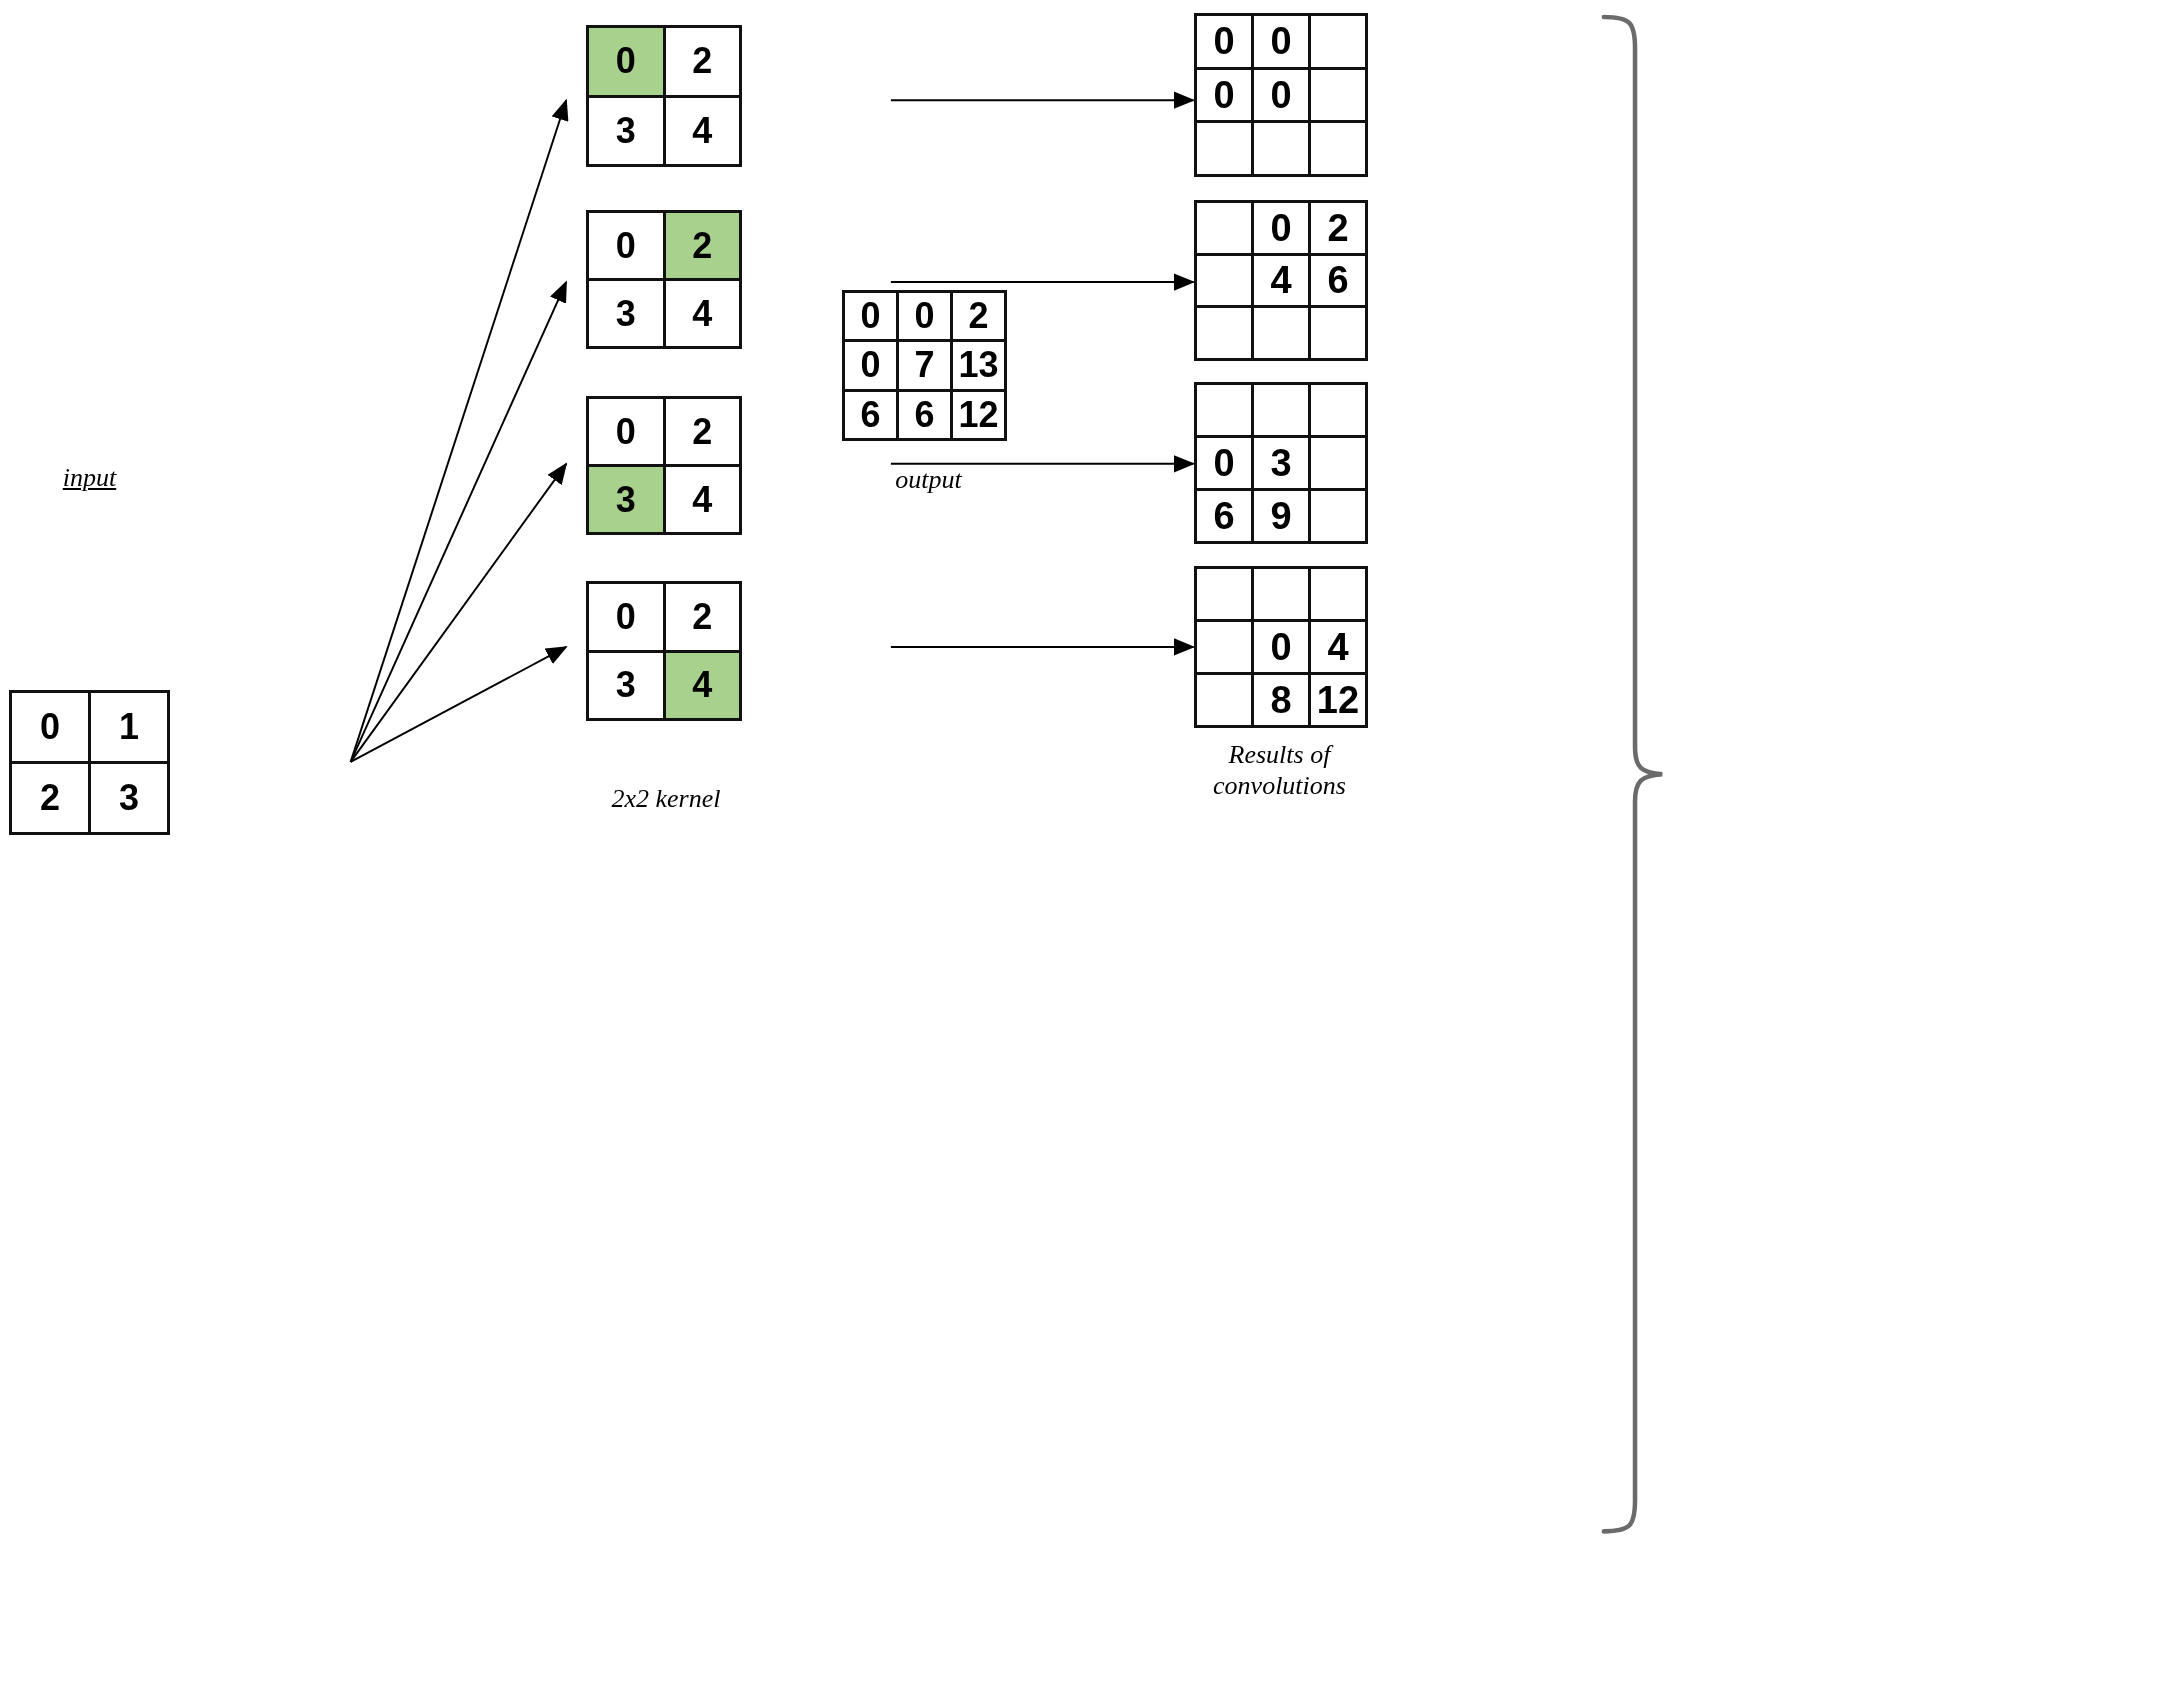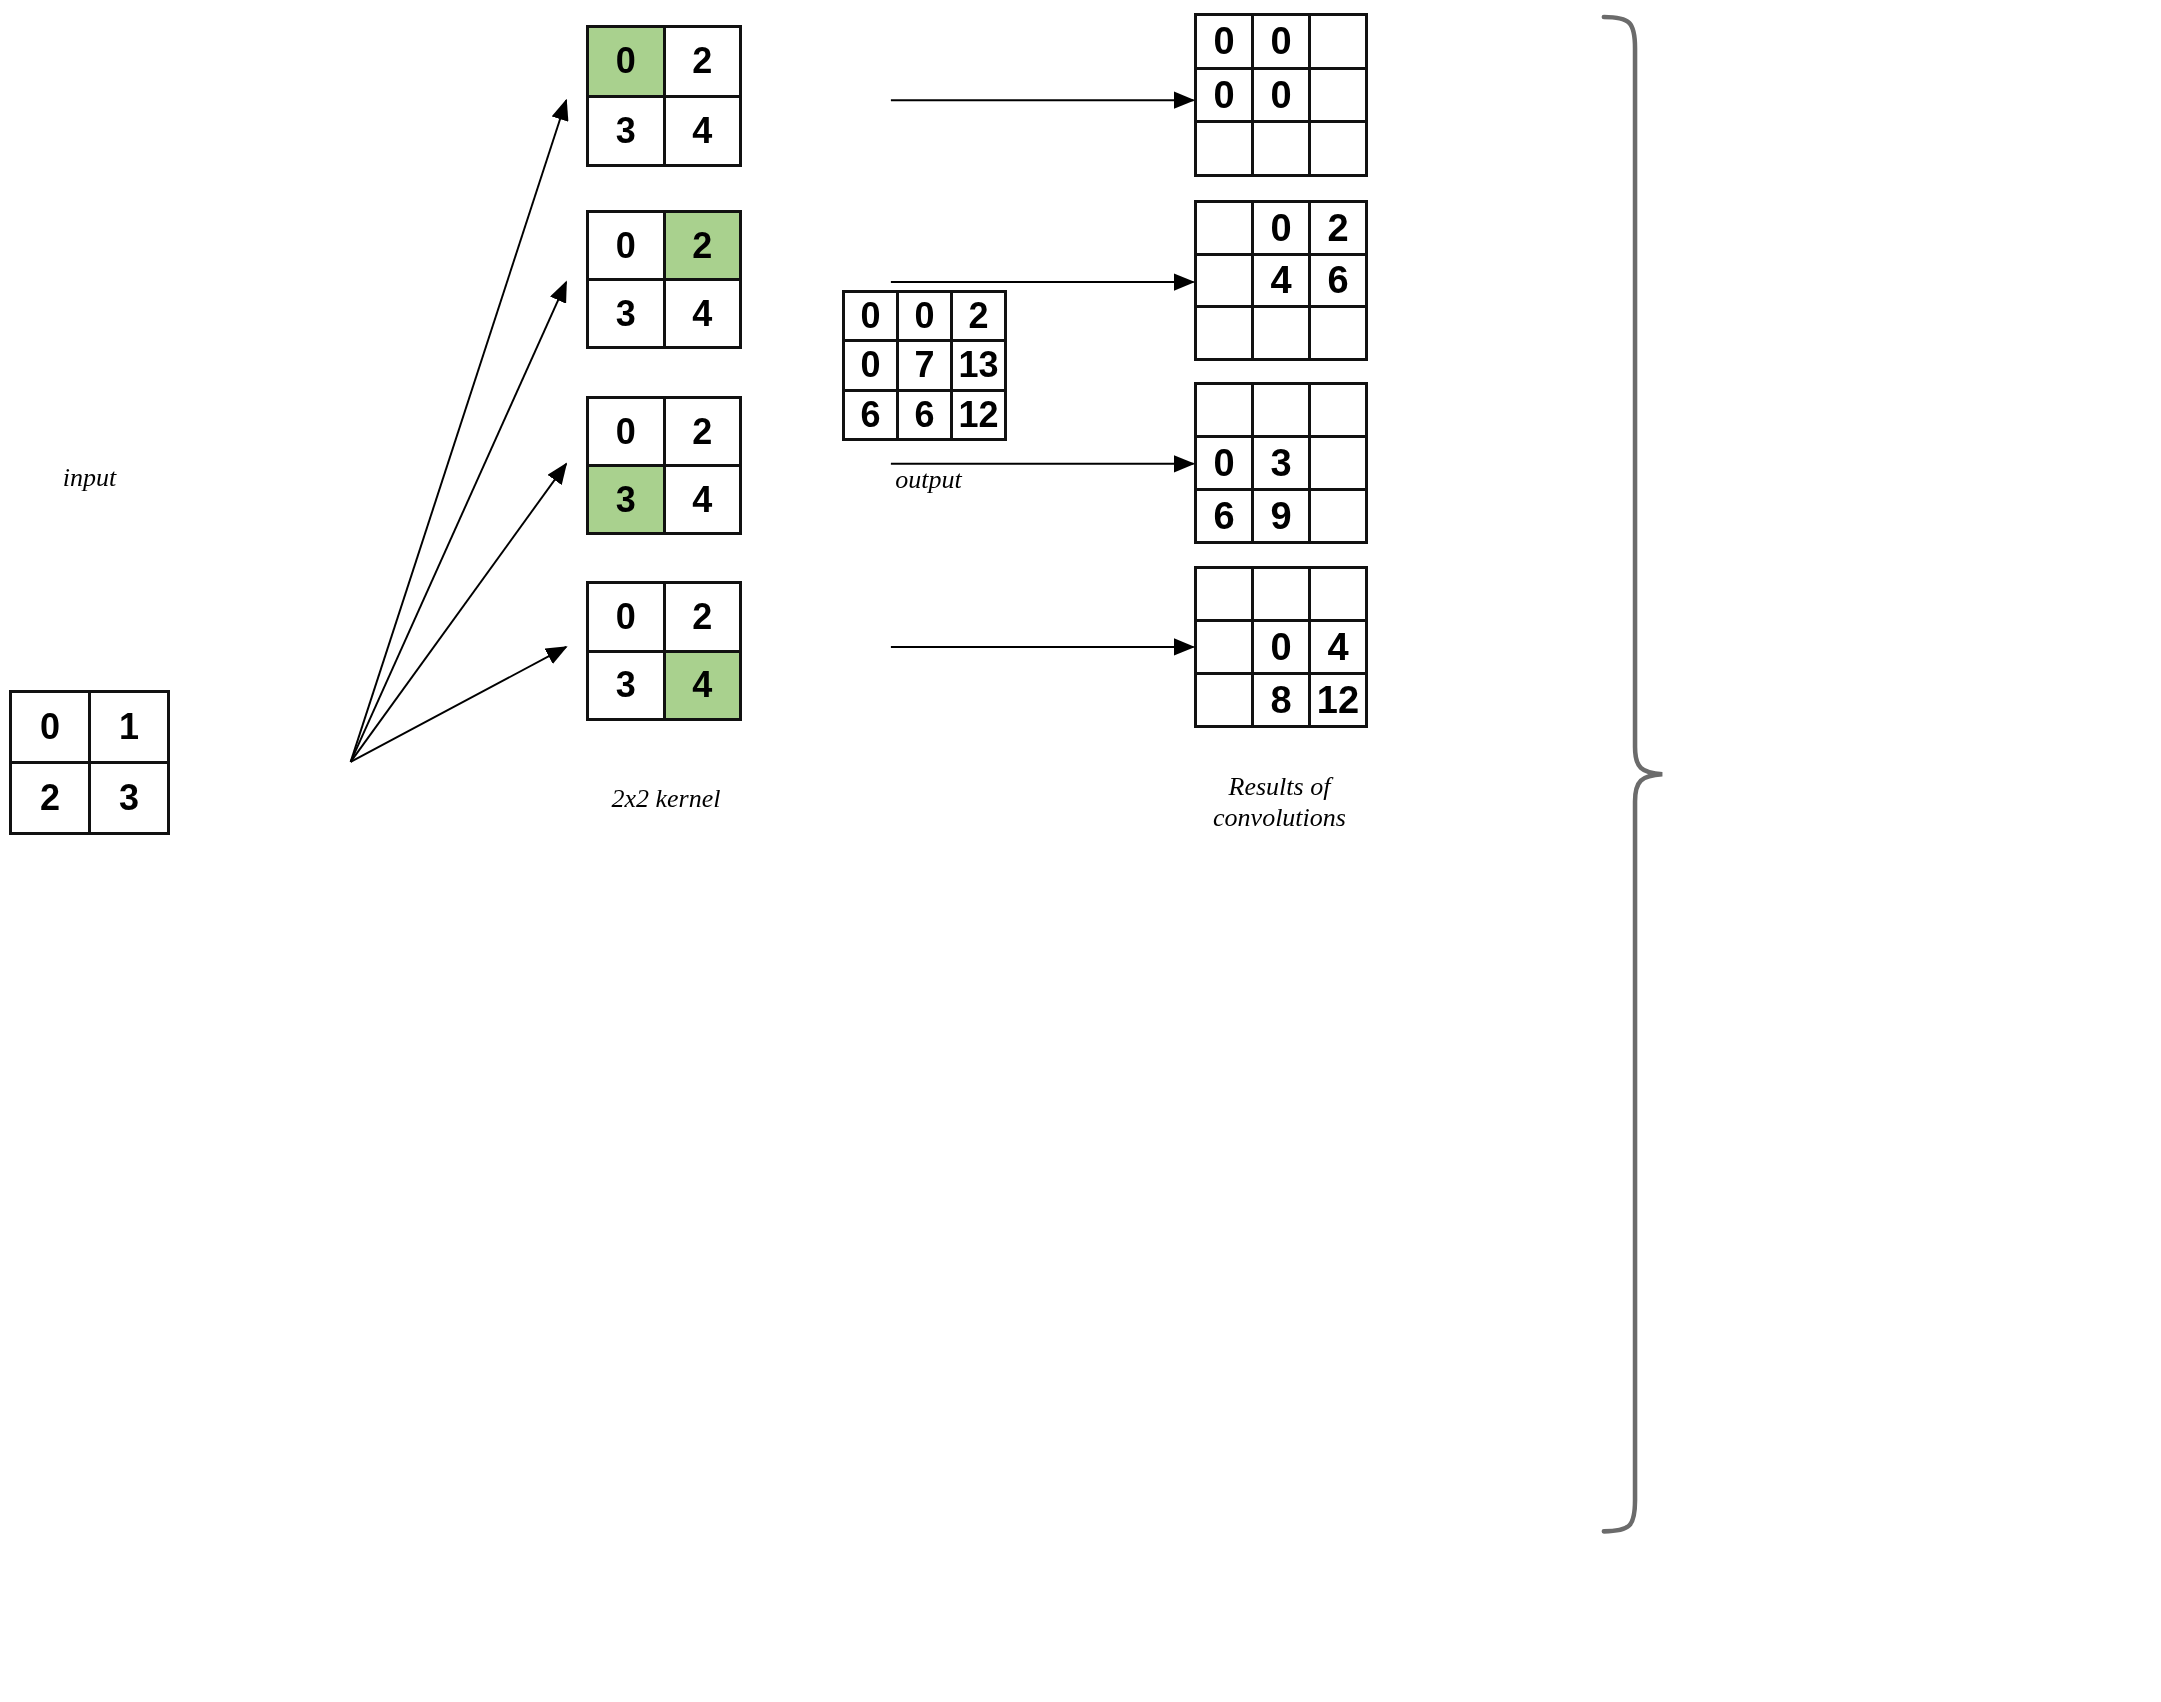--- a/index.html
+++ b/index.html
@@ -93,23 +93,23 @@
     position: absolute;
     font-family: "Liberation Serif", serif;
     font-style: italic;
     font-size: 26px;
     color: #000000;
     text-align: center;
     line-height: 1.18;
     white-space: pre-line;
     user-select: none;
   }
-  #caption-input   { left: 9px;   top: 463px;  width: 161px; }
+  #caption-input   { left: 9px;   top: 463px;  width: 161px; text-decoration: underline; }
   #caption-kernel  { left: 572px;  top: 784px; width: 188px; }
-  #caption-results { left: 1169px; top: 740px; width: 221px; margin-top: 32px; }
+  #caption-results { left: 1169px; top: 740px; width: 221px; }
   #caption-output  { left: 846px; top: 465px;  width: 165px; }
 
   
   #edges {
     position: absolute;
     left: 0; top: 0;
     width: 2161px;
     height: 1703px;
     pointer-events: none;
   }

